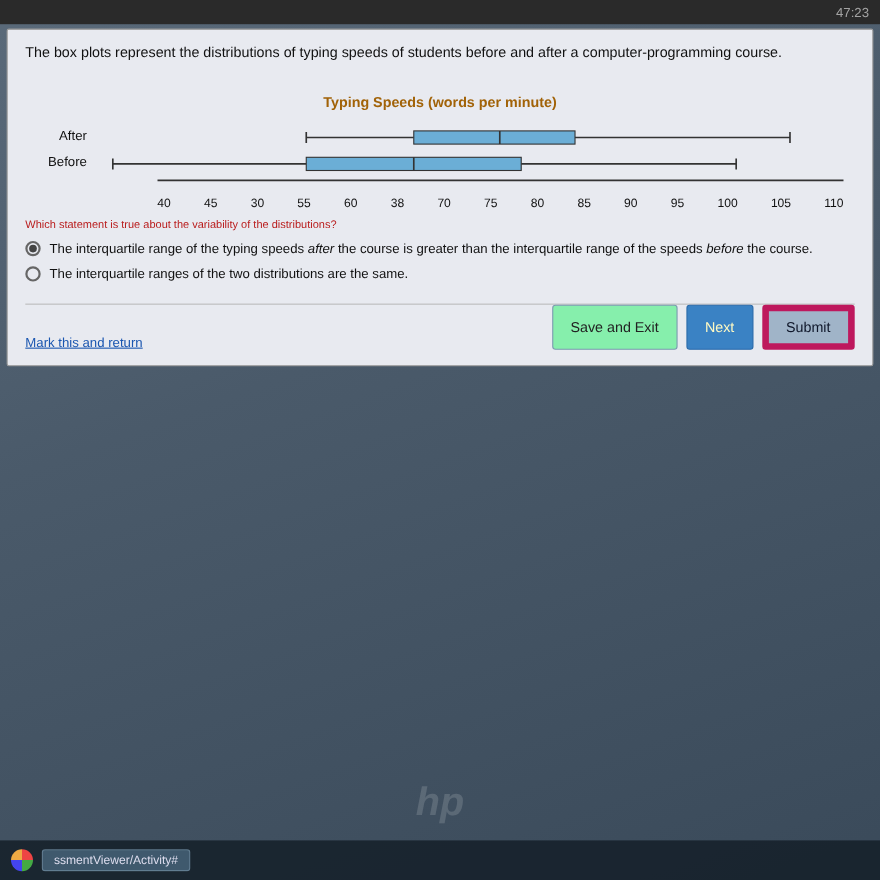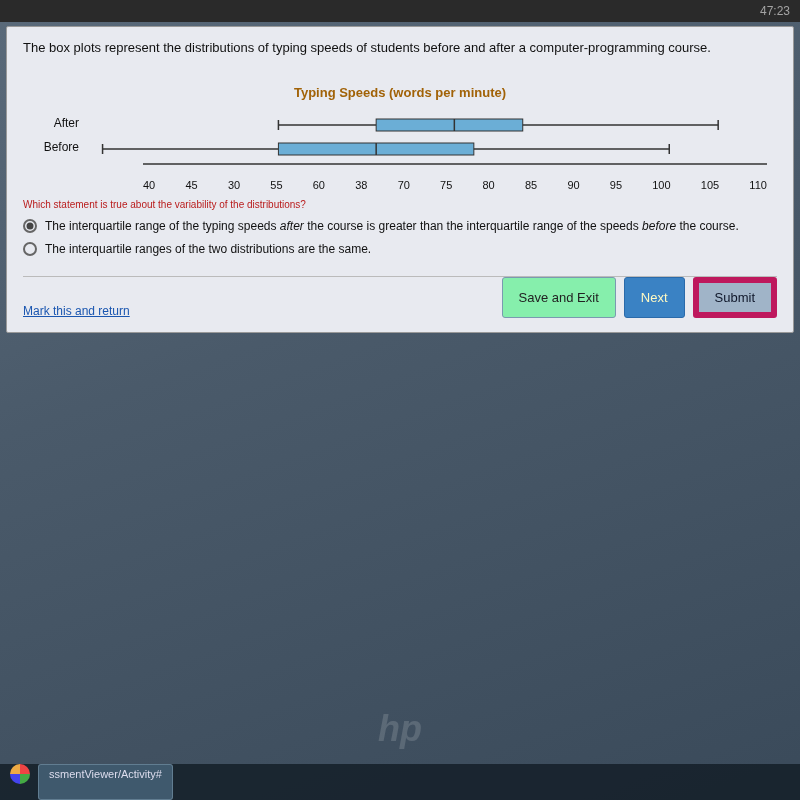--- a/index.html
+++ b/index.html
@@ -214,20 +214,21 @@
     }
 
     .taskbar-bottom {
       position: absolute;
       bottom: 0;
       left: 0;
       right: 0;
       height: 36px;
       background: rgba(20,30,40,0.85);
       display: flex;
+      align-items: center;
       padding: 0 10px;
       gap: 8px;
     }
 
     .tab-item {
       background: rgba(100,140,170,0.5);
       border: 1px solid rgba(150,180,200,0.4);
       border-radius: 3px;
       padding: 3px 10px;
       color: #dde;

